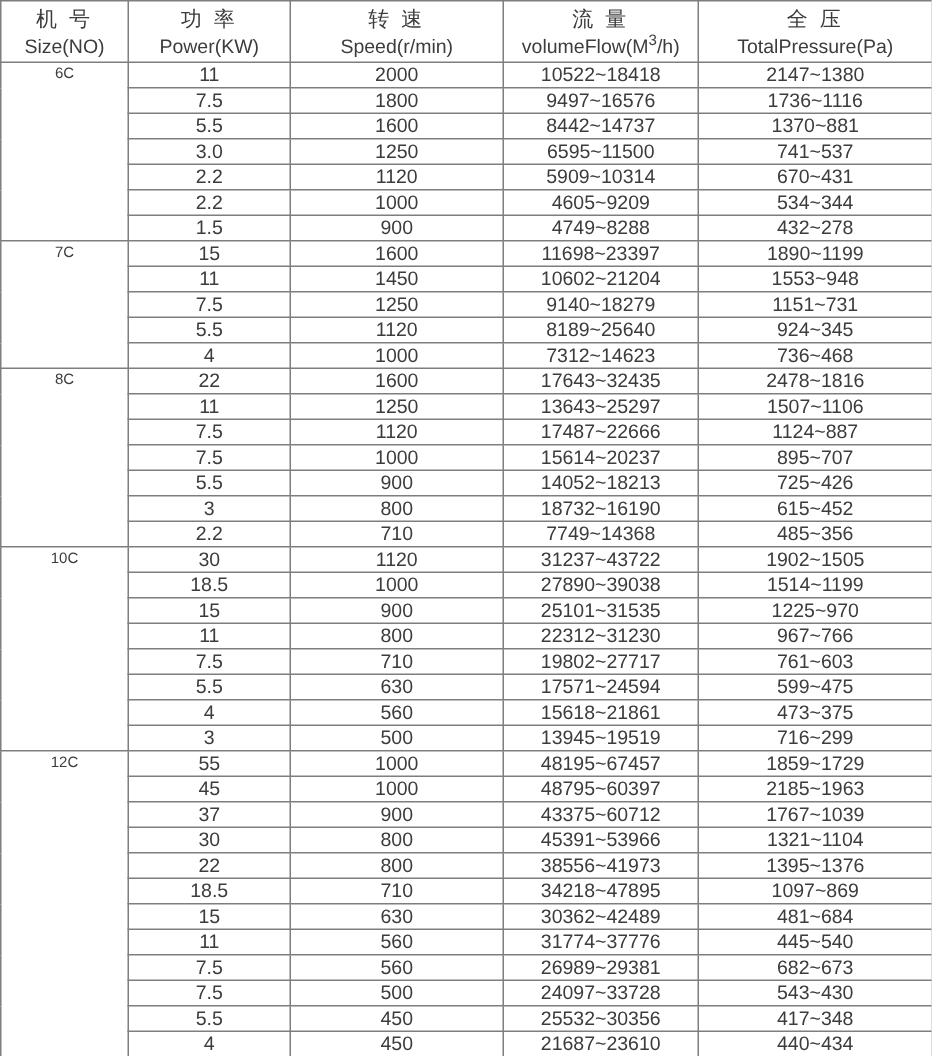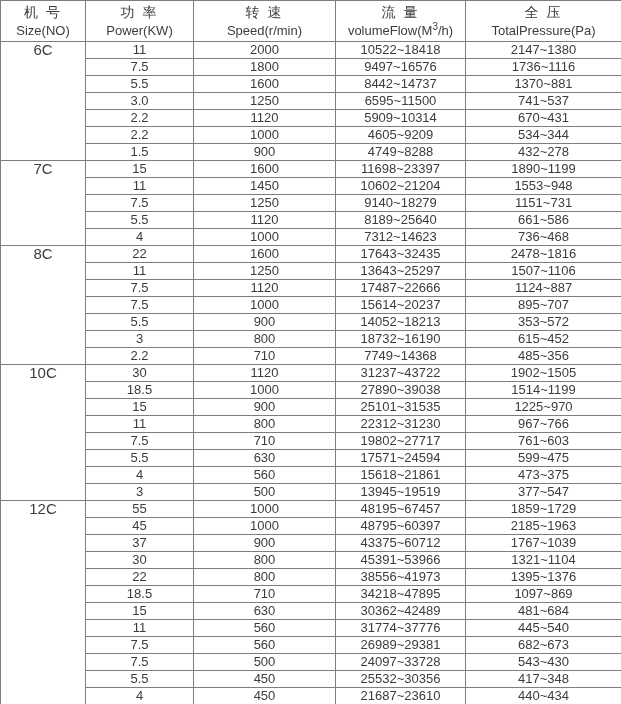--- a/index.html
+++ b/index.html
@@ -51,21 +51,21 @@
     line-height: 0;
   }
   table.spec td {
     height: 16px;
     line-height: 16px;
     font-size: 13px;
   }
   table.spec td.size-cell {
     vertical-align: top;
     line-height: 16px;
-    font-size: 15px;
+    font-size: 10px;
   }
 </style>
 </head>
 <body>
 
 <div class="page">
   <table class="spec">
     <colgroup>
       <col style="width:85px">
         <col style="width:108px">
@@ -157,21 +157,21 @@
         <tr>
           <td>7.5</td>
           <td>1250</td>
           <td>9140~18279</td>
           <td>1151~731</td>
         </tr>
         <tr>
           <td>5.5</td>
           <td>1120</td>
           <td>8189~25640</td>
-          <td>661~586</td>
+          <td>924~345</td>
         </tr>
         <tr>
           <td>4</td>
           <td>1000</td>
           <td>7312~14623</td>
           <td>736~468</td>
         </tr>
         <tr>
           <td rowspan="7" class="size-cell">8C</td>
           <td>22</td>
@@ -194,21 +194,21 @@
         <tr>
           <td>7.5</td>
           <td>1000</td>
           <td>15614~20237</td>
           <td>895~707</td>
         </tr>
         <tr>
           <td>5.5</td>
           <td>900</td>
           <td>14052~18213</td>
-          <td>353~572</td>
+          <td>725~426</td>
         </tr>
         <tr>
           <td>3</td>
           <td>800</td>
           <td>18732~16190</td>
           <td>615~452</td>
         </tr>
         <tr>
           <td>2.2</td>
           <td>710</td>
@@ -255,21 +255,21 @@
         <tr>
           <td>4</td>
           <td>560</td>
           <td>15618~21861</td>
           <td>473~375</td>
         </tr>
         <tr>
           <td>3</td>
           <td>500</td>
           <td>13945~19519</td>
-          <td>377~547</td>
+          <td>716~299</td>
         </tr>
         <tr>
           <td rowspan="12" class="size-cell">12C</td>
           <td>55</td>
           <td>1000</td>
           <td>48195~67457</td>
           <td>1859~1729</td>
         </tr>
         <tr>
           <td>45</td>

